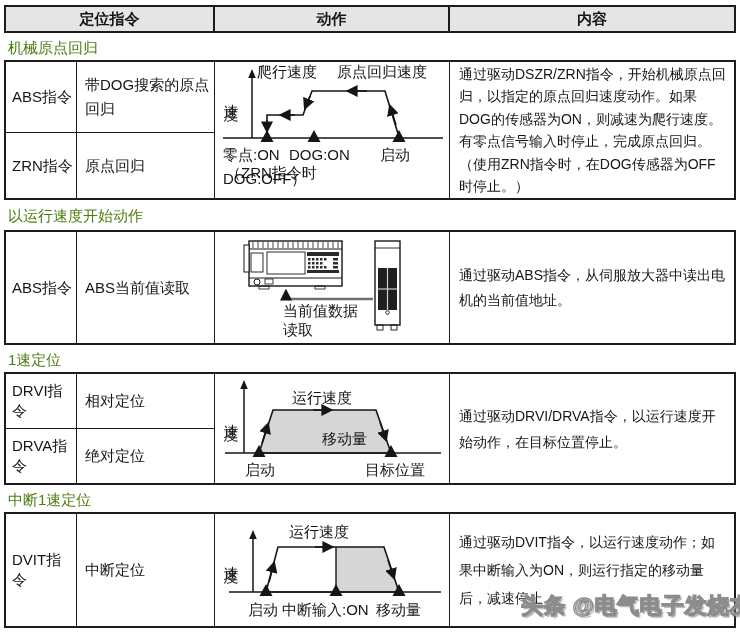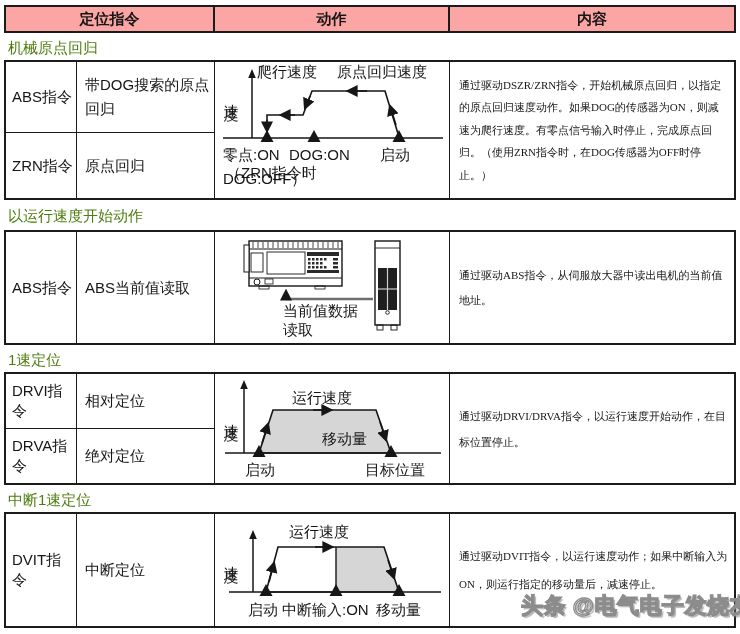--- a/index.html
+++ b/index.html
@@ -7,24 +7,24 @@
   #page { position:relative; width:740px; height:634px; background:#ffffff; overflow:hidden; color:#161616; }
 
   
   .block { position:absolute; left:4px; width:732px; border:2px solid #1b1b1b; display:grid; background:#fff; }
   .cell { position:relative; font-size:15px; color:#161616; }
   .br { border-right:1px solid #1b1b1b; }
   .bb { border-bottom:1px solid #1b1b1b; }
   .cmd-cell { display:flex; align-items:center; padding-left:6px; line-height:20px; }
   .desc-cell { display:flex; align-items:center; padding:2px 4px 2px 8px; line-height:24px; }
   .content-cell { display:flex; align-items:center; padding:2px 6px 2px 9px; }
-  .content-text { line-height:22.5px; font-size:11px;font-family:Liberation Serif, serif; }
-
-  
-  #header { position:absolute; left:4px; top:5px; width:732px; height:28px; border:2px solid #1b1b1b; background:#fca5a5; display:grid; grid-template-columns:209px 235px 284px; }
+  .content-text { line-height:22.5px; font-size:14px; }
+
+  
+  #header { position:absolute; left:4px; top:5px; width:732px; height:28px; border:2px solid #1b1b1b; background:#e5e5e5; display:grid; grid-template-columns:209px 235px 284px; }
   #header .hcell { display:flex; align-items:center; justify-content:center; font-weight:bold; font-size:15px; }
 
   .section-title { position:absolute; left:8px; font-size:15px; color:#4d7c0f;text-align:center; }
 
   
   .diagram { position:absolute; inset:0; overflow:hidden; }
   .dlabel { position:absolute; font-size:15px; white-space:nowrap; color:#161616; }
   .vlabel { position:absolute; font-size:15px; color:#161616; writing-mode:vertical-rl; text-orientation:upright; letter-spacing:2px; }
   svg { display:block; }
 

